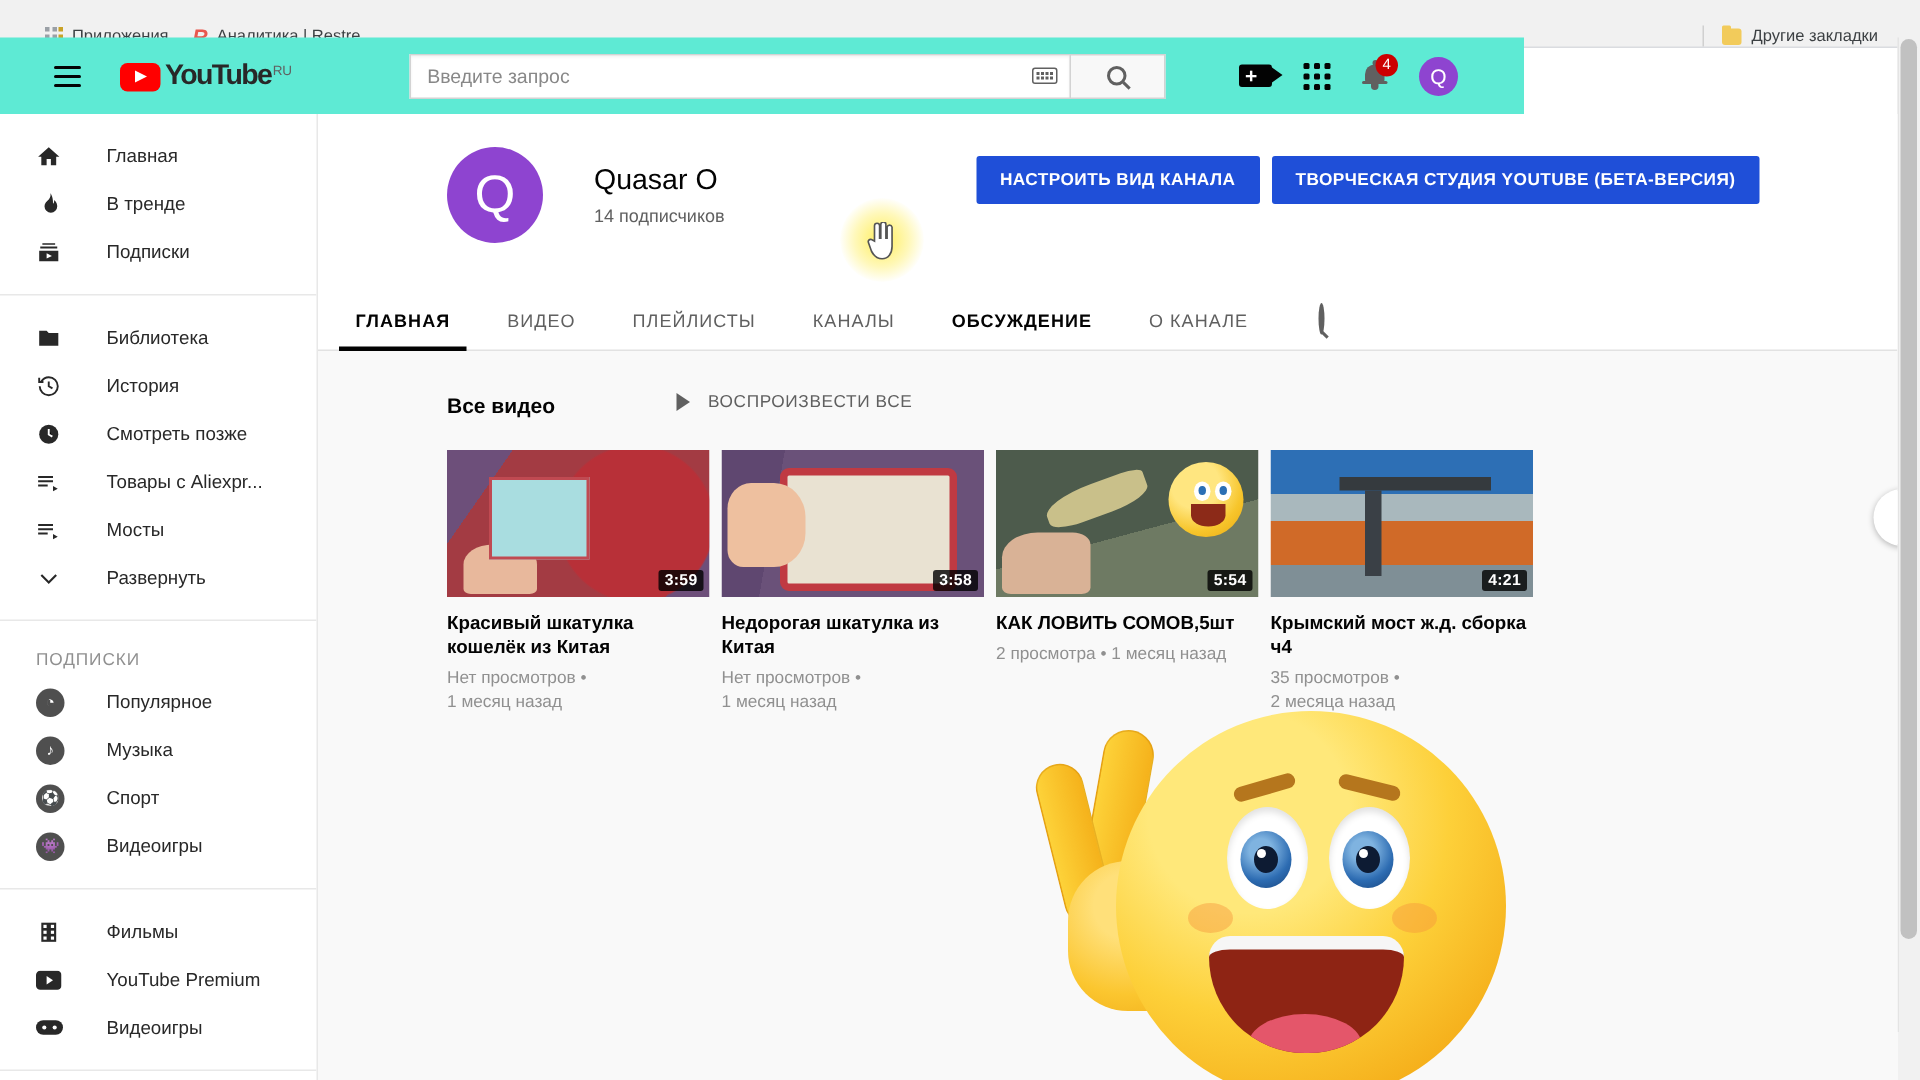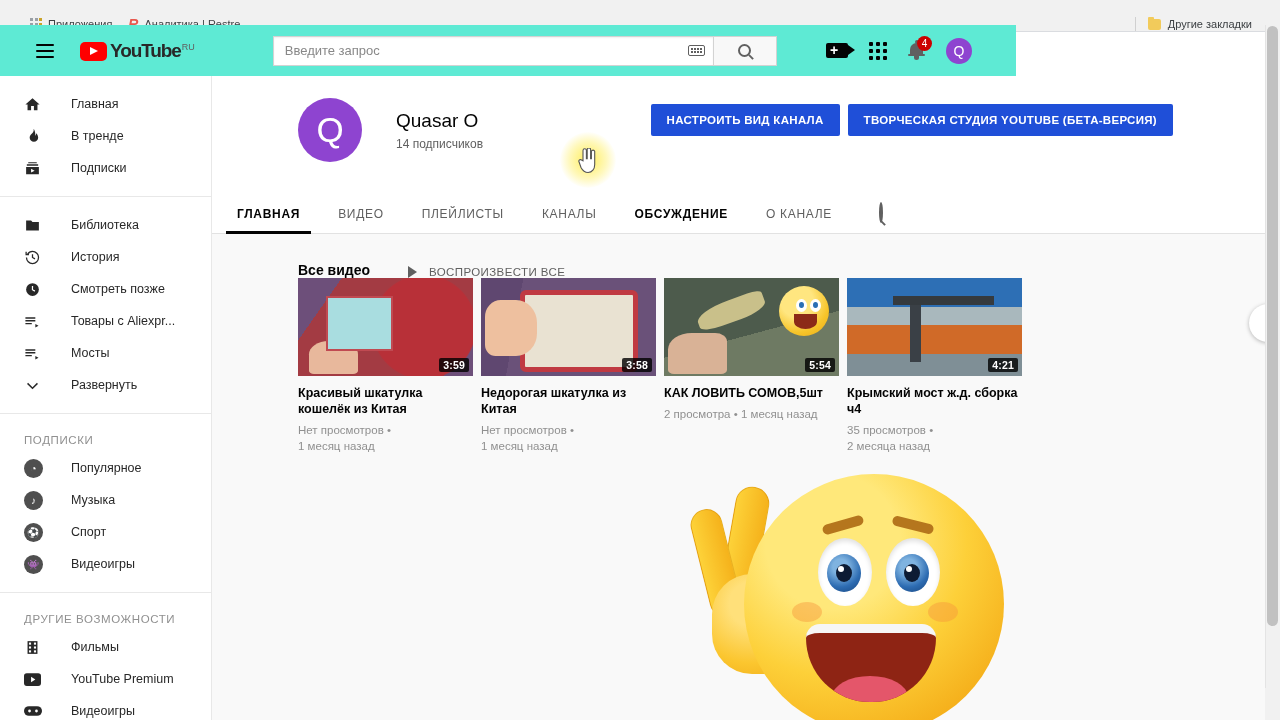--- a/index.html
+++ b/index.html
@@ -203,30 +203,30 @@
     white-space: nowrap;
   }
   .tab.active { color: #030303; font-weight: bold; }
   .tab.strong { color: #030303; font-weight: bold; }
   .tab.active:after {
     content: ""; position: absolute; left: 8px; right: 8px; bottom: 0; height: 3px; background: #030303;
   }
   .tab-search { margin-left: 28px; cursor: pointer; }
 
   .shelf { padding: 28px 0 0 86px; }
-  .shelf-head { display: flex; align-items: flex-end; }
+  .shelf-head { display: flex; align-items: flex-start; gap: 43px; }
   .shelf-title { font-size: 14px; color: #030303; font-weight: bold; }
   .playall { display: flex; align-items: center; margin-left: 38px; cursor: pointer; }
   .playall-tri {
     width: 0; height: 0; border-left: 9px solid #606060;
     border-top: 6px solid transparent; border-bottom: 6px solid transparent;
   }
   .playall-label { font-size: 11.5px; color: #606060; text-transform: uppercase; letter-spacing: .4px; margin-left: 12px; }
 
-  .videos { display: flex; gap: 8px; margin-top: 0; position: relative; }
+  .videos { display: flex; gap: 8px; margin-top: 22px; position: relative; }
   .vcard { width: 175px; cursor: pointer; }
   .vthumb {
     width: 175px; height: 98px; position: relative; overflow: hidden; background: #000;
   }
   .vdur {
     position: absolute; right: 4px; bottom: 4px;
     background: rgba(0,0,0,.8); color: #fff; font-size: 10.5px; font-weight: bold;
     padding: 1px 4px; border-radius: 2px; letter-spacing: .2px;
   }
   .vtitle {
@@ -532,21 +532,20 @@
       </div>
       <div class="sb-item">
         <span class="sb-ico">
             <span class="sb-chan-ico">👾</span>
           </span>
         <span class="sb-label">Видеоигры</span>
       </div>
     </div>
 
     <div class="sb-section">
-      <div class="sb-title">ДРУГИЕ ВОЗМОЖНОСТИ</div>
       <div class="sb-item">
         <span class="sb-ico">
           <svg width="17" height="17" viewBox="0 0 24 24">
               <rect x="5" y="3" width="14" height="18" fill="#282828"></rect>
               <g fill="#fff">
                 <rect x="7" y="5" width="3" height="3"></rect>
                 <rect x="14" y="5" width="3" height="3"></rect>
                 <rect x="7" y="10.5" width="3" height="3"></rect>
                 <rect x="14" y="10.5" width="3" height="3"></rect>
                 <rect x="7" y="16" width="3" height="3"></rect>

